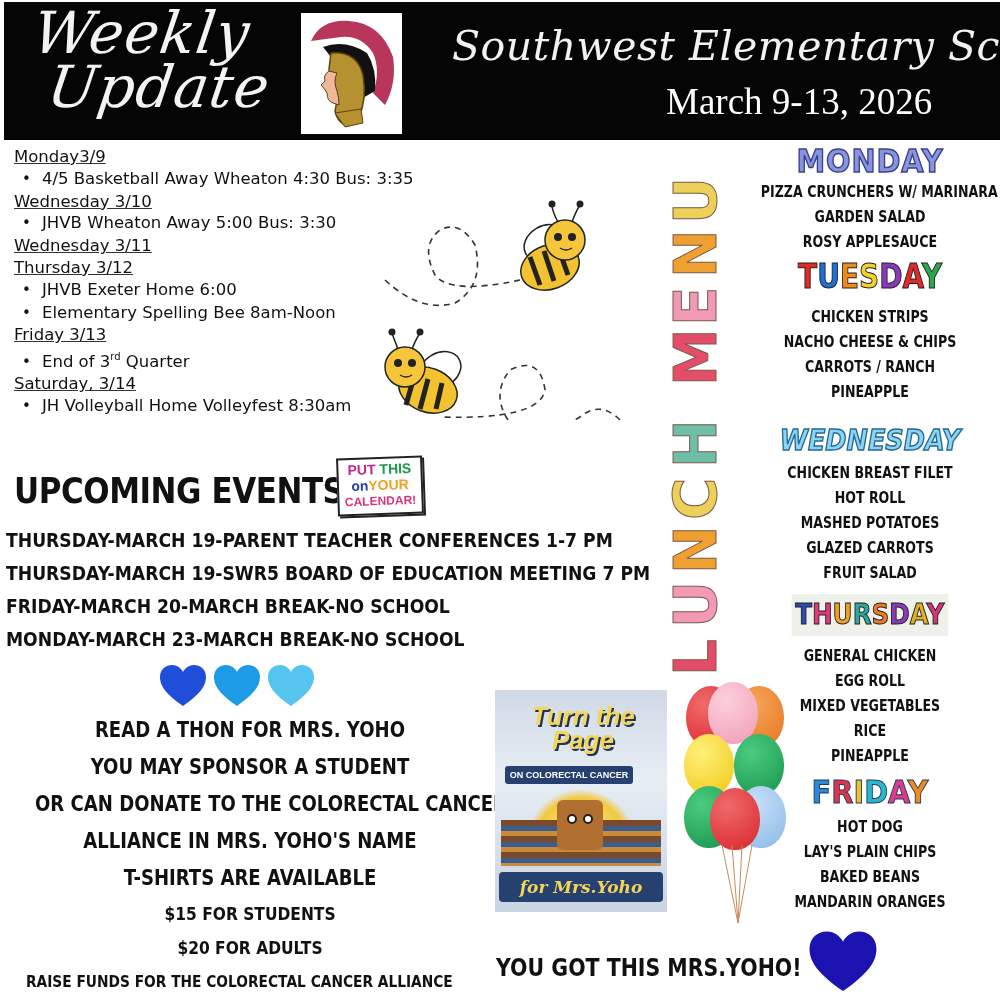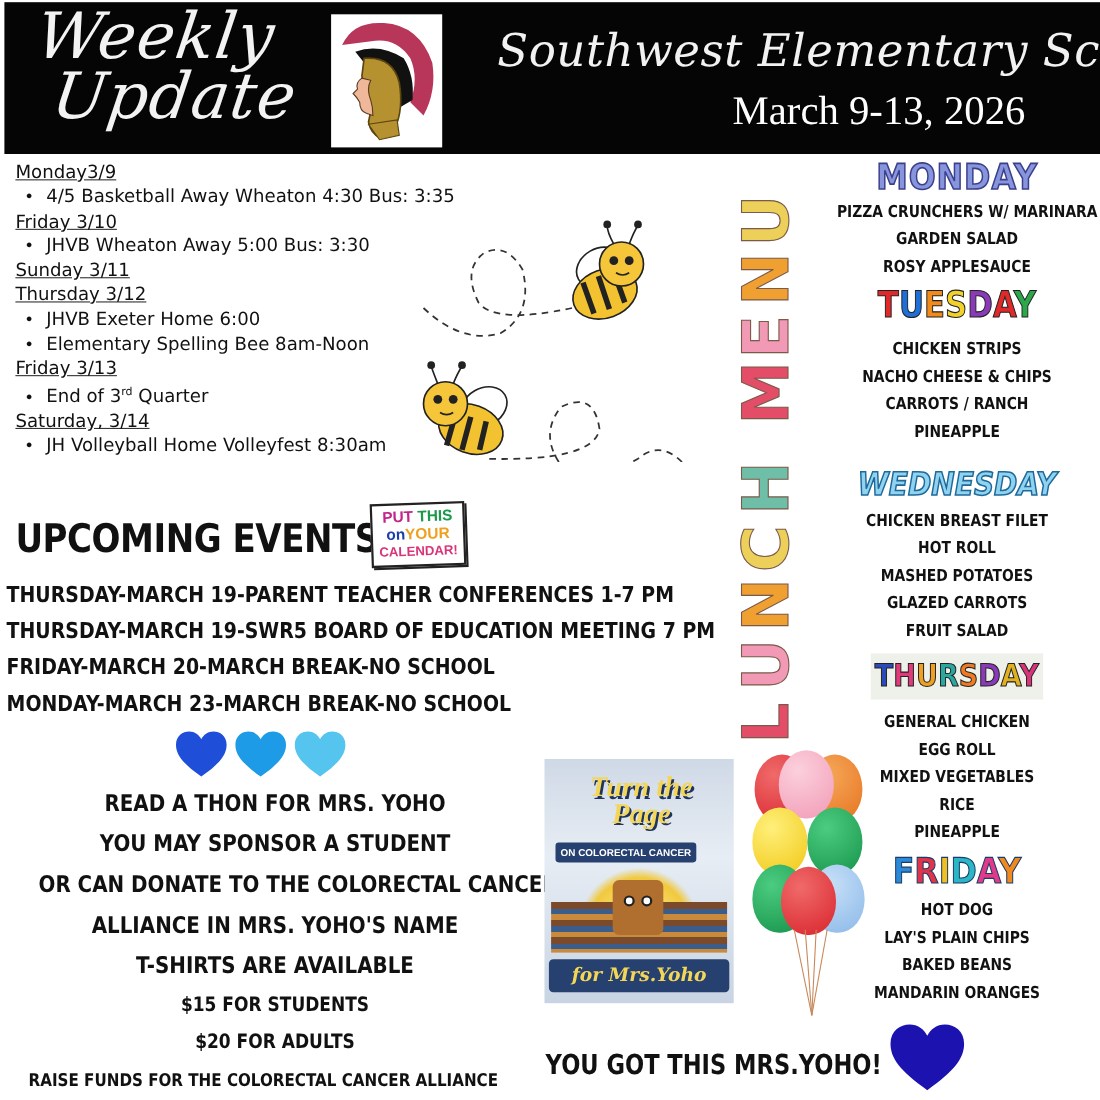--- a/index.html
+++ b/index.html
@@ -30,21 +30,21 @@
   
   .hearts { left:158px; top:664px; width:180px; height:46px; display:flex; gap:4px; }
   .heart { width:50px; height:44px; }
   .fund { left:0px; top:712px; width:500px; text-align:center; font-family:"DejaVu Sans", sans-serif; font-weight:bold; font-size:21px; line-height:37px; }
   .fund div { transform:scaleX(0.86); white-space:nowrap; }
   .fund .sm { font-size:18px; line-height:34px; }
   .fund .xs { font-size:16px; line-height:34px; text-align:left; transform-origin:left; margin-left:26px; }
 
   
   .poster { left:495px; top:690px; width:172px; height:222px; background:linear-gradient(#cfd9e6,#e7edf4 40%,#c8d4e3); overflow:hidden; }
-  .poster .t1 { position:absolute; left:18px; top:14px; width:140px; text-align:center; color:#f3d657; font-family:Liberation Serif, serif; font-style:italic; font-weight:bold; font-size:26px; line-height:24px; text-shadow:2px 2px 0 #20335a; }
+  .poster .t1 { position:absolute; left:18px; top:14px; width:140px; text-align:center; color:#f3d657; font-family:Liberation Sans, sans-serif; font-style:italic; font-weight:bold; font-size:26px; line-height:24px; text-shadow:2px 2px 0 #20335a; }
   .poster .ban { position:absolute; left:10px; top:76px; width:128px; height:18px; background:#26406f; color:#fff; font-size:9px; font-weight:bold; text-align:center; line-height:18px; border-radius:3px; }
   .poster .sun { position:absolute; left:34px; top:98px; width:104px; height:70px; background:radial-gradient(circle at 50% 80%,#fff6a3,#f1c93e 60%,transparent 72%); }
   .poster .book { position:absolute; left:62px; top:110px; width:46px; height:50px; background:#b06f2e; border-radius:6px; }
   .poster .eye { position:absolute; top:124px; width:10px; height:10px; background:#fff; border-radius:50%; border:2px solid #222; box-sizing:border-box; }
   .poster .stack { position:absolute; left:6px; top:130px; width:160px; height:46px; background:repeating-linear-gradient(#7b4a2a 0 6px,#3b5d8c 6px 11px,#c98a3c 11px 16px); }
   .poster .ban2 { position:absolute; left:4px; top:182px; width:164px; height:30px; background:#26406f; color:#f3d657; font-family:"DejaVu Serif", serif; font-style:italic; font-weight:bold; font-size:17px; text-align:center; line-height:30px; border-radius:4px; }
 
   
   .balloon { position:absolute; width:50px; height:62px; border-radius:50% 50% 48% 48%; }
   .strings { left:718px; top:845px; width:40px; height:80px; }
@@ -80,23 +80,23 @@
     <path d="M28 58 Q22 62 24 68 L20 72 Q24 76 26 80 Q26 88 32 90 L38 92 Q38 84 36 78 Q32 68 36 60 Z" fill="#f0b89a" stroke="#5a3a22" stroke-width="1"></path>
     <path d="M34 100 L60 96 L62 110 L44 114 Z" fill="#b69130" stroke="#5a4410" stroke-width="1"></path>
   </svg>
 </div>
 <div class="abs hdr-school">Southwest Elementary School</div>
 <div class="abs hdr-date">March 9-13, 2026</div>
 
 <div class="abs schedule">
   <div class="day">Monday3/9</div>
   <div class="item">4/5 Basketball Away Wheaton 4:30 Bus: 3:35</div>
-  <div class="day">Friday 3/10</div>
+  <div class="day">Wednesday 3/10</div>
   <div class="item">JHVB Wheaton Away 5:00  Bus:  3:30</div>
-  <div class="day">Sunday  3/11</div>
+  <div class="day">Wednesday  3/11</div>
   <div class="day">Thursday 3/12</div>
   <div class="item">JHVB Exeter Home 6:00</div>
   <div class="item">Elementary Spelling Bee 8am-Noon</div>
   <div class="day">Friday 3/13</div>
   <div class="item"><span>End of 3</span><sup>rd</sup><span> Quarter</span></div>
   <div class="day">Saturday, 3/14</div>
   <div class="item">JH Volleyball Home Volleyfest  8:30am</div>
 </div>
 
 <svg class="abs" style="left:380px;top:195px" width="260" height="225" viewBox="0 0 260 225">

